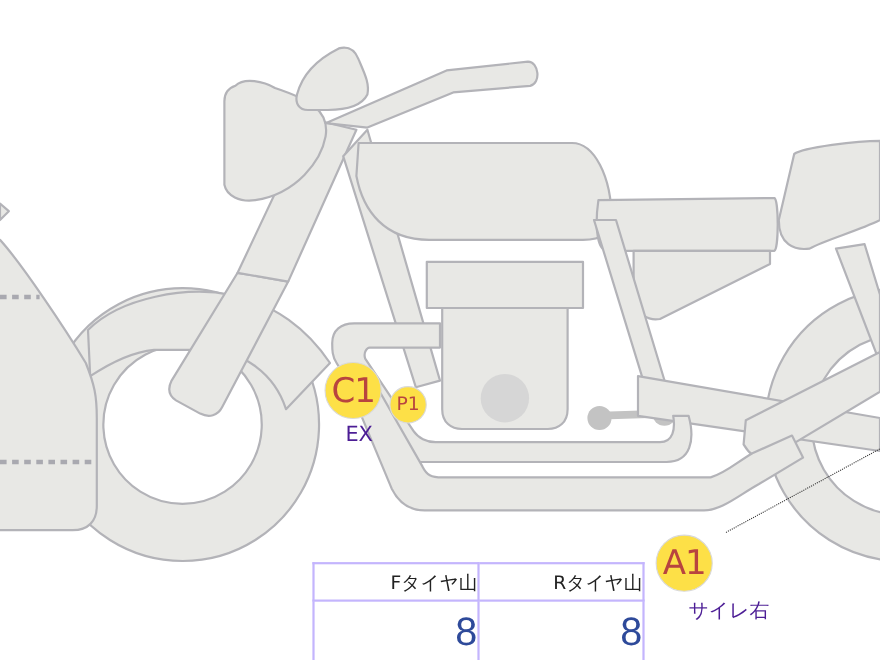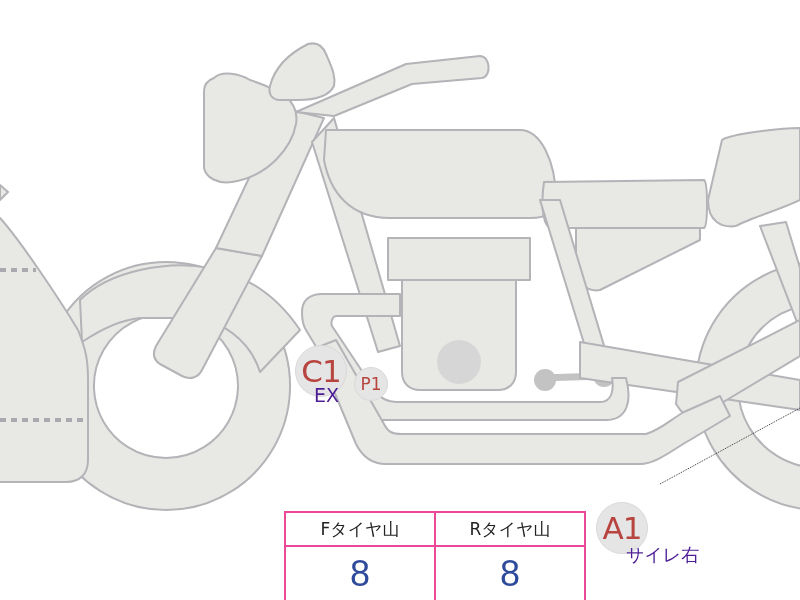--- a/index.html
+++ b/index.html
@@ -1,24 +1,24 @@
 <!DOCTYPE html>
 <html><head>
   <meta charset="utf-8">
   <style>
     html, body { margin: 0; padding: 0; background: #ffffff; }
     body { width: 800px; height: 600px; position: relative; overflow: hidden; font-family: "DejaVu Sans", sans-serif; }
     #bike { position: absolute; left: 0; top: 0; width: 800px; height: 600px; }
     .part { fill: #e8e8e5; stroke: #b3b3b8; stroke-width: 2; stroke-linejoin: round; }
-    .marker { position: absolute; border-radius: 50%; background: #e5e5e5; border: 1.5px solid #d9d9d9; display: flex; align-items: center; justify-content: center; color: #b8443f; box-sizing: border-box; margin-top: 16px; }
+    .marker { position: absolute; border-radius: 50%; background: #fde047; border: 1.5px solid #d9d9d9; display: flex; align-items: center; justify-content: center; color: #b8443f; box-sizing: border-box; }
     .marker-lg { width: 52px; height: 52px; font-size: 31px; letter-spacing: -1px; }
     .marker-sm { width: 34px; height: 34px; font-size: 17px; }
     .caption { position: absolute; color: #4c1d95; font-size: 19px; }
     .tire-table { position: absolute; left: 284px; top: 511px; border-collapse: collapse; background: #fff; }
-    .tire-table th, .tire-table td { border: 2px solid #ec4899; text-align: center; padding: 0; }
+    .tire-table th, .tire-table td { border: 2px solid #c4b5fd; text-align: right; padding: 0; }
     .tire-table th { width: 148px; height: 32px; font-weight: normal; font-size: 17px; color: #222; }
     .tire-table td { height: 53px; font-size: 36px; color: #2e4a9a; font-family: "Liberation Sans", sans-serif; }
   </style>
 </head>
 <body>
 
 <svg id="bike" viewBox="0 0 800 600" xmlns="http://www.w3.org/2000/svg">
 
   <path class="part" fill-rule="evenodd" d="M166,262 a124,124 0 1,0 0.1,0 Z M166,314 a72,72 0 1,1 -0.1,0 Z"></path>
 

